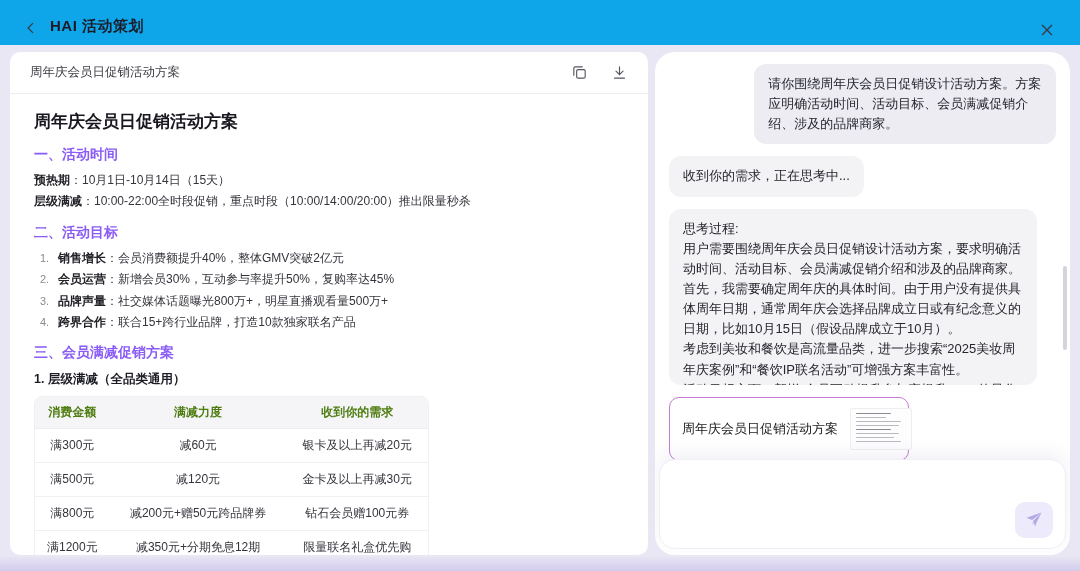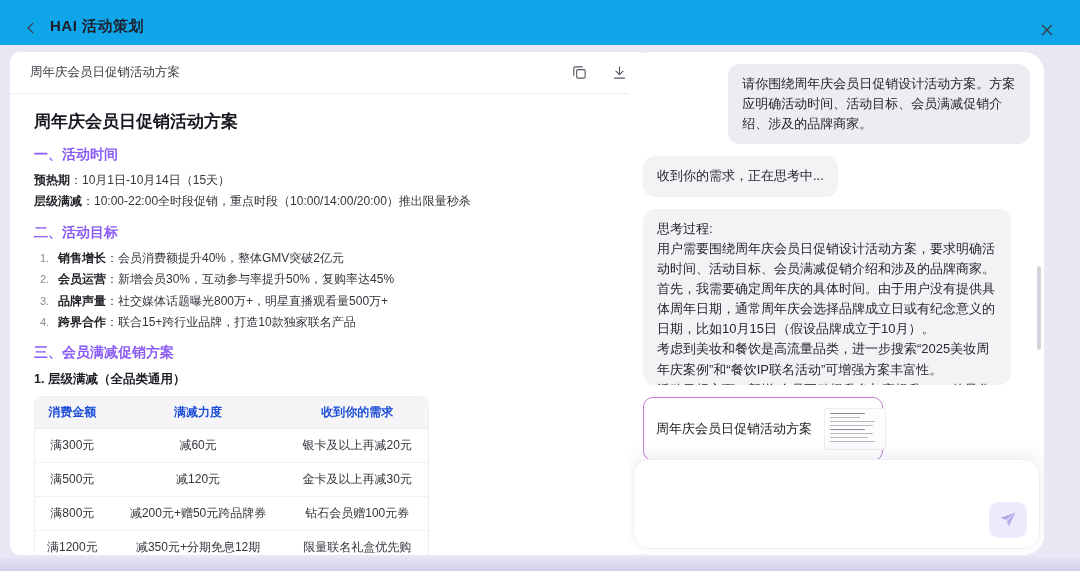--- a/index.html
+++ b/index.html
@@ -18,21 +18,21 @@
   .close-btn { margin-left:auto; width:26px; height:26px; display:flex; align-items:center; justify-content:center; cursor:pointer; }
   .icon-stroke { stroke:#3a3a46; stroke-width:2; fill:none; stroke-linecap:round; stroke-linejoin:round; }
   .icon-stroke-light { stroke:#55555f; stroke-width:1.6; fill:none; stroke-linecap:round; stroke-linejoin:round; }
 
   
   .doc-panel {
     position:absolute; left:10px; top:52px; width:638px; height:503px;
     background:#fff; border-radius:10px; overflow:hidden;
   }
   .chat-panel {
-    position:absolute; left:629px; top:52px; width:415px; height:503px;
+    position:absolute; left:655px; top:52px; width:415px; height:503px;
     background:#fff; border-radius:20px; overflow:hidden;
   }
 
   
   .doc-toolbar {
     height:42px; display:flex; align-items:center; padding:0 20px;
     border-bottom:1px solid #ededf1;
   }
   .doc-toolbar-title { font-size:12.5px; color:#3c3c44; }
   .doc-toolbar-icons { margin-left:auto; display:flex; gap:22px; }
@@ -46,21 +46,21 @@
   .doc-b { font-weight:bold; color:#222228; }
   ol.doc-ol { list-style:none; margin:2px 0 2px 6px; }
   ol.doc-ol li { font-size:12px; color:#34343c; line-height:1.45; margin:4px 0; display:flex; }
   .ol-num { color:#8a8a92; margin-right:6px; font-size:11px; padding-top:1px; min-width:12px; }
 
   table.promo-table {
     border-collapse:separate; border-spacing:0; width:395px; margin:8px 0 4px 0;
     font-size:12px; border-radius:8px; overflow:hidden; border:1px solid #efeff3;
   }
   .promo-table th {
-    background:#f5f5f8; font-weight:bold; color:#1d4ed8; text-align:center;
+    background:#f5f5f8; font-weight:bold; color:#4d7c0f; text-align:center;
     padding:7px 10px; border-bottom:1px solid #ececf0; font-size:12px;
   }
   .promo-table td {
     padding:8px 10px; color:#34343c; border-bottom:1px solid #f1f1f5; text-align:center; background:#fff;
   }
   .promo-table tr:last-child td { border-bottom:none; }
 
   
   .chat-scroll { position:absolute; inset:0; padding:12px 14px; overflow:hidden; }
   .msg-row { display:flex; margin-bottom:12px; }

